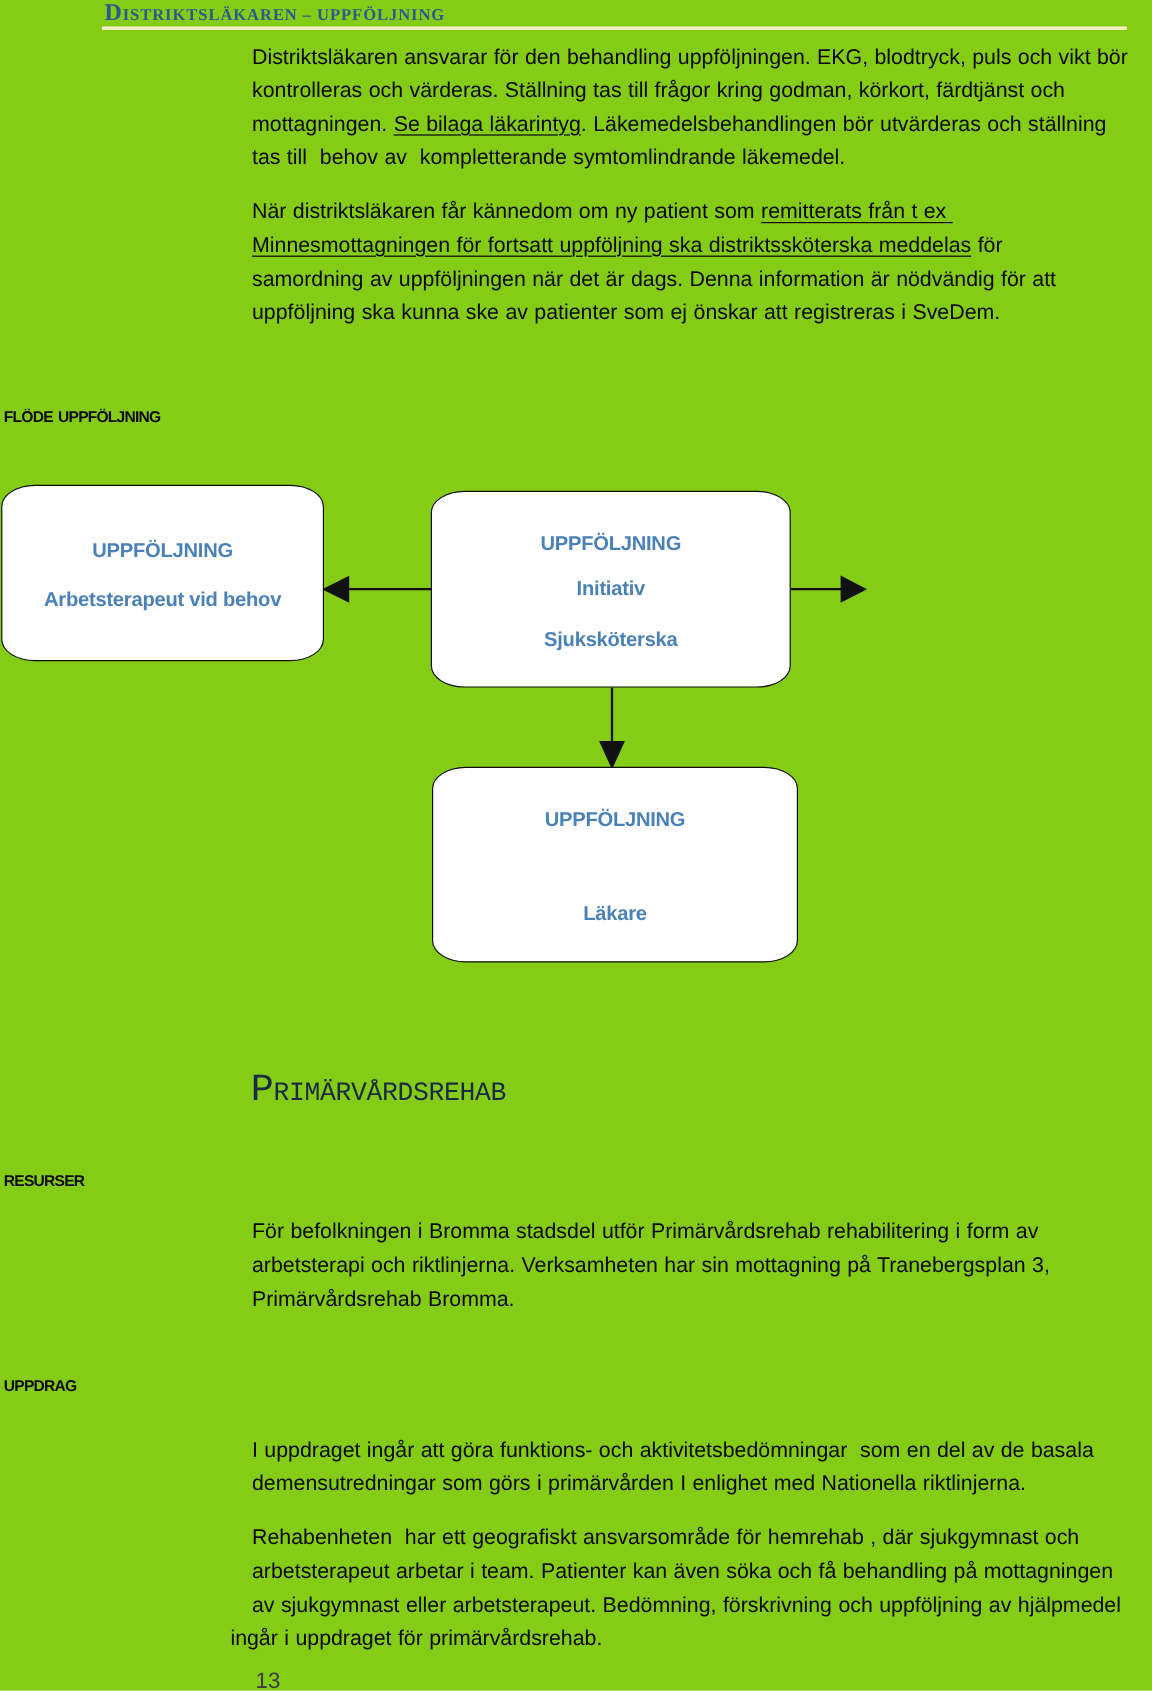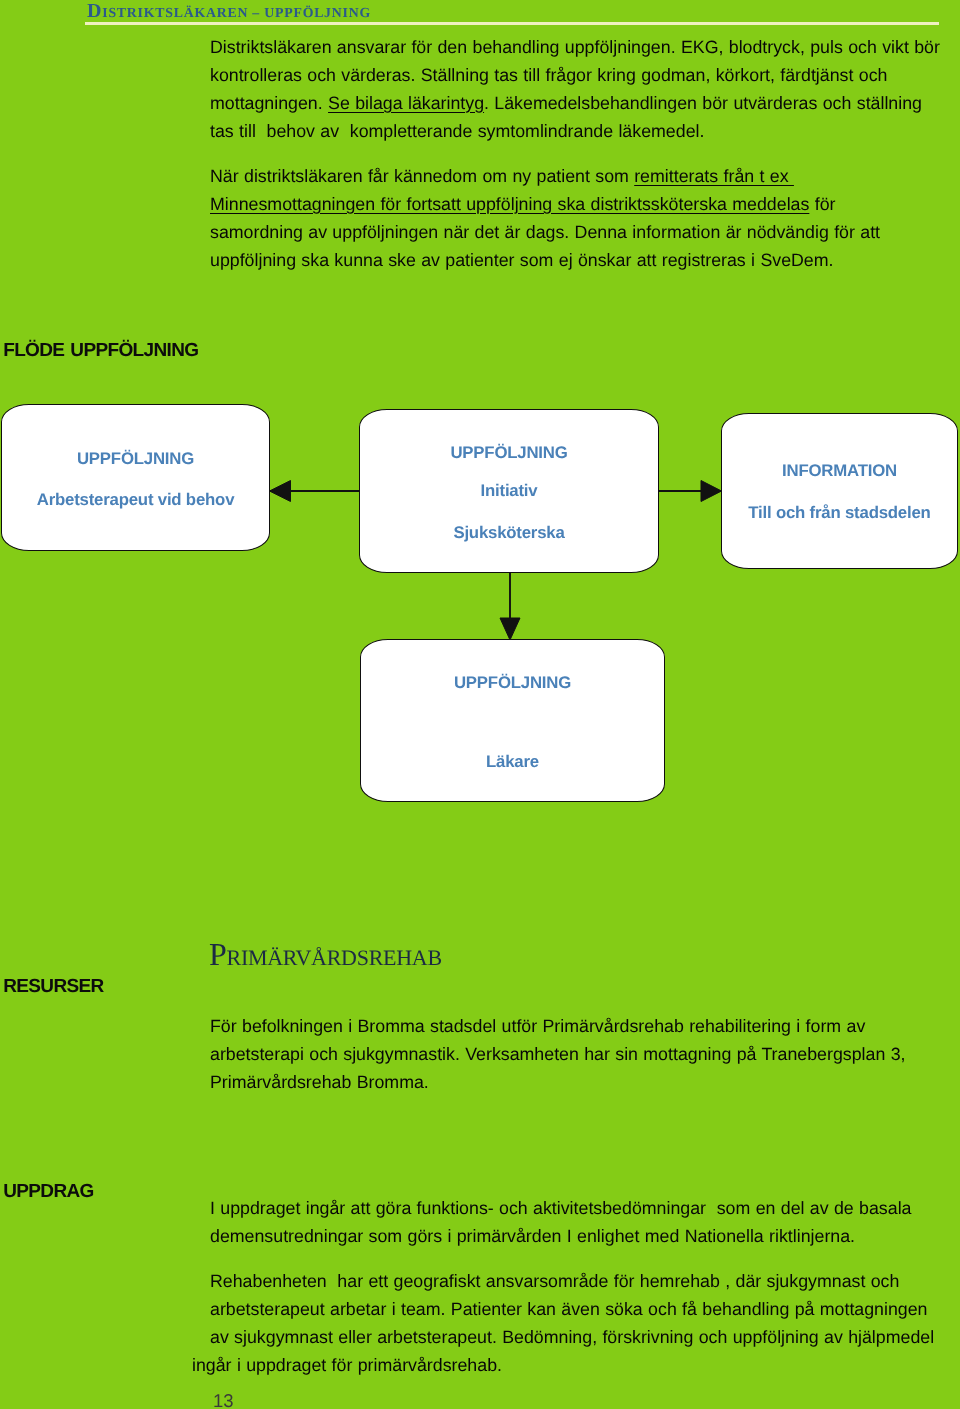--- a/index.html
+++ b/index.html
@@ -4,22 +4,22 @@
 <style>
   html,body{margin:0;padding:0;background:#fff;}
   body{width:960px;height:1409px;font-family:"Liberation Sans",sans-serif;-webkit-font-smoothing:antialiased;text-rendering:geometricPrecision;}
   .page{position:relative;width:960px;height:1409px;overflow:hidden;background:#84cc16;}
   .hdr-title{position:absolute;left:87px;top:0.2px;font-family:"Liberation Serif",serif;color:#2B5A8C;font-weight:700;white-space:pre;}
   .hdr-cap{font-size:20px;letter-spacing:0.8px;}
   .hdr-sc{font-size:13.8px;letter-spacing:0.78px;}
   .hdr-rule{position:absolute;left:85px;top:22px;width:854px;height:2.8px;background:#EFF1C0;}
   .tline{position:absolute;font-size:17.8px;color:#070707;white-space:pre;word-spacing:0.4px;}
   .tline u{text-decoration:underline;text-underline-offset:2.5px;text-decoration-thickness:1.2px;}
-  .sechead{position:absolute;font-weight:700;font-size:19px;color:#0c0c0c;white-space:pre;letter-spacing:-0.65px;word-spacing:1.4px;}
-  .pvr{position:absolute;font-family:Liberation Serif, serif;color:#1B2A44;font-size:32px;letter-spacing:-0.28px;font-variant:small-caps;white-space:pre;margin-top:46px;}
+  .sechead{position:absolute;font-weight:700;font-size:13px;color:#0c0c0c;white-space:pre;letter-spacing:-0.65px;word-spacing:1.4px;}
+  .pvr{position:absolute;font-family:Liberation Mono, monospace;color:#1B2A44;font-size:32px;letter-spacing:-0.28px;font-variant:small-caps;white-space:pre;}
   .box{position:absolute;border:1.7px solid #0f0f0f;border-radius:28px/18px;box-sizing:border-box;background:#fff;}
   .bl{position:absolute;width:100%;text-align:center;color:#4A81B8;font-weight:700;font-size:16.8px;letter-spacing:-0.2px;white-space:pre;}
   svg.arrows{position:absolute;left:0;top:0;}
   .pgnum{position:absolute;font-size:18.5px;color:#3a3a3a;}
 </style>
 </head>
 <body>
 
 <div class="page">
   <div class="hdr-title"><span class="hdr-cap">D</span><span class="hdr-sc">ISTRIKTSLÄKAREN – UPPFÖLJNING</span></div>
@@ -56,41 +56,37 @@
     <div class="bl" style="top:44px">UPPFÖLJNING</div>
     <div class="bl" style="top:84.5px">Arbetsterapeut vid behov</div>
   </div>
 
   <div class="box" style="left:359px;top:409px;width:300px;height:164px">
     <div class="bl" style="top:33px">UPPFÖLJNING</div>
     <div class="bl" style="top:71px">Initiativ</div>
     <div class="bl" style="top:113px">Sjuksköterska</div>
   </div>
 
-  <div class="box" style="left:721px;top:413px;width:237px;height:156px">
-    <div class="bl" style="top:47px">INFORMATION</div>
-    <div class="bl" style="top:89px">Till och från stadsdelen</div>
-  </div>
 
   <div class="box" style="left:360px;top:639px;width:305px;height:163px">
     <div class="bl" style="top:33px">UPPFÖLJNING</div>
     <div class="bl" style="top:112px">Läkare</div>
   </div>
 
   <div class="pvr" style="left:209px;top:890px">Primärvårdsrehab</div>
 
   <div class="sechead" style="left:3.2px;top:975.5px">RESURSER</div>
 
   <div>
     <div class="tline" style="left:210px;top:1016px">För befolkningen i Bromma stadsdel utför Primärvårdsrehab rehabilitering i form av</div>
-    <div class="tline" style="left:210px;top:1044px">arbetsterapi och sjukgymnastik. Verksamheten har sin mottagning på Tranebergsplan 3,</div>
+    <div class="tline" style="left:210px;top:1044px">arbetsterapi och riktlinjerna. Verksamheten har sin mottagning på Tranebergsplan 3,</div>
     <div class="tline" style="left:210px;top:1072px">Primärvårdsrehab Bromma.</div>
   </div>
 
-  <div class="sechead" style="left:3.2px;top:1181px">UPPDRAG</div>
+  <div class="sechead" style="left:3.2px;top:1147px">UPPDRAG</div>
 
   <div>
     <div class="tline" style="left:210px;top:1198px">I uppdraget ingår att göra funktions- och aktivitetsbedömningar  som en del av de basala</div>
     <div class="tline" style="left:210px;top:1226px">demensutredningar som görs i primärvården I enlighet med Nationella riktlinjerna.</div>
   </div>
 
   <div>
     <div class="tline" style="left:210px;top:1271px">Rehabenheten  har ett geografiskt ansvarsområde för hemrehab , där sjukgymnast och</div>
     <div class="tline" style="left:210px;top:1299px">arbetsterapeut arbetar i team. Patienter kan även söka och få behandling på mottagningen</div>
     <div class="tline" style="left:210px;top:1327px">av sjukgymnast eller arbetsterapeut. Bedömning, förskrivning och uppföljning av hjälpmedel</div>

